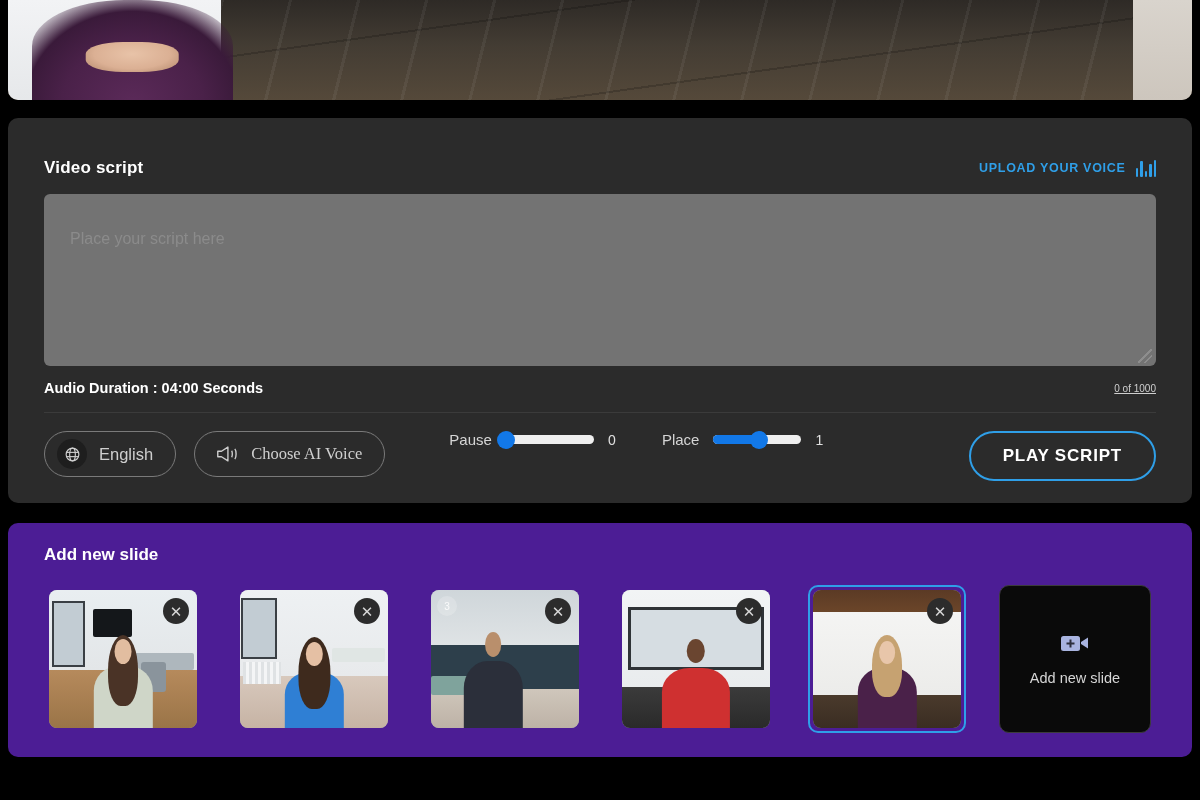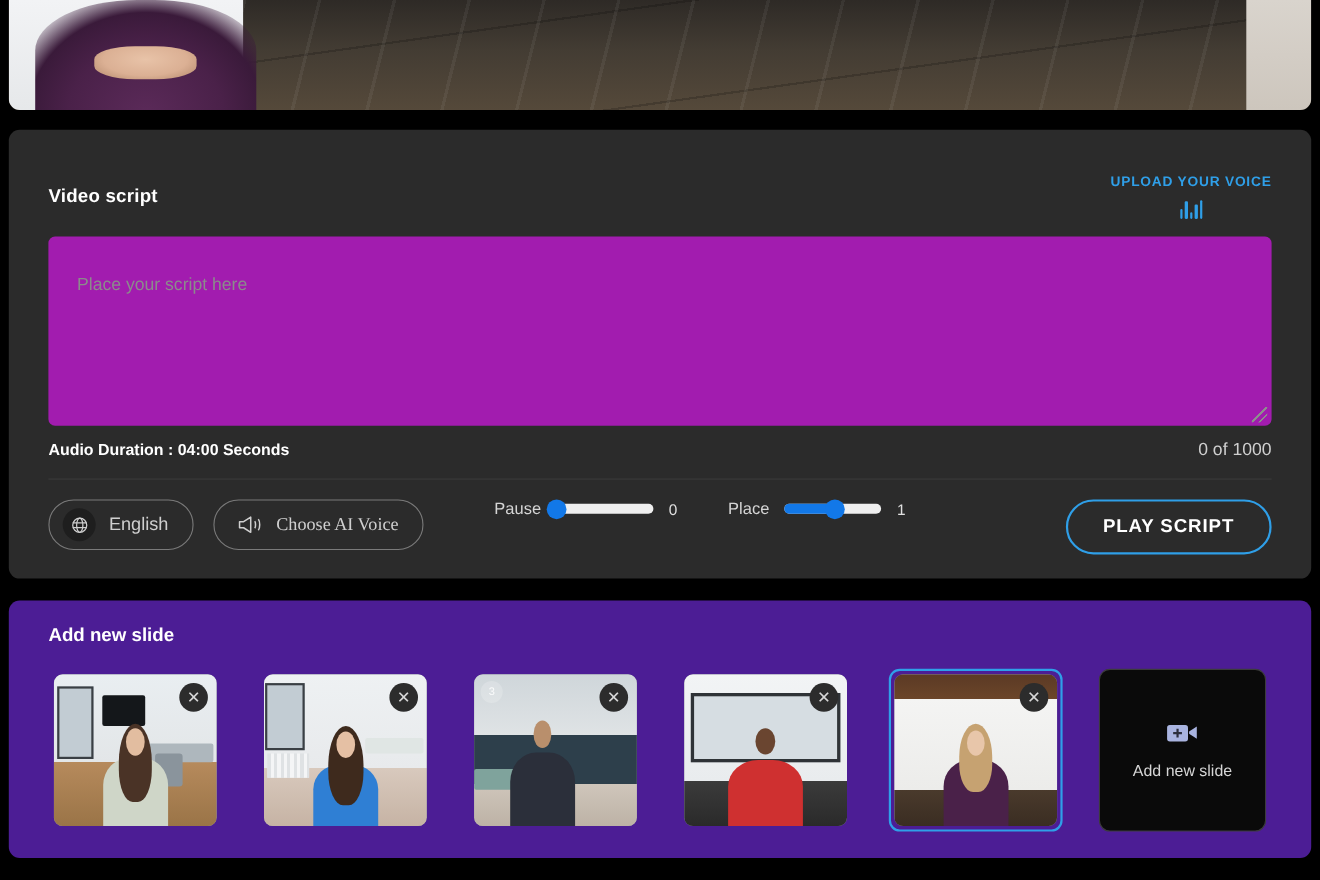--- a/index.html
+++ b/index.html
@@ -71,36 +71,36 @@
   .script-head {
     display: flex; align-items: center; justify-content: space-between;
     padding-bottom: 16px;
   }
   .script-title {
     color: #fff; font-size: 17px; font-weight: bold; letter-spacing: .2px;
   }
   .upload-voice {
     display: flex; align-items: center; gap: 10px;
     color: #2f9fe8; font-size: 12.5px; font-weight: bold;
-    letter-spacing: .7px; cursor: pointer; flex-direction: column;
+    letter-spacing: .7px; cursor: pointer;
   }
   .wave-icon { display: flex; align-items: flex-end; gap: 2px; height: 17px; }
   .wave-icon i {
     display: block; width: 2.5px; background: #2f9fe8; border-radius: 1px;
   }
   .wave-icon i:nth-child(1) { height: 9px; }
   .wave-icon i:nth-child(2) { height: 16px; }
   .wave-icon i:nth-child(3) { height: 6px; }
   .wave-icon i:nth-child(4) { height: 13px; }
   .wave-icon i:nth-child(5) { height: 17px; }
 
   .script-area {
     position: relative;
     height: 172px;
-    background: #a21caf;
+    background: #737373;
     border-radius: 6px;
   }
   .script-area textarea {
     width: 100%; height: 100%;
     background: transparent; border: 0; outline: none; resize: none;
     color: #e2e2e2;
     font-family: "Liberation Sans", sans-serif;
     font-size: 16px;
     padding: 36px 26px;
   }
@@ -112,21 +112,21 @@
       linear-gradient(135deg, rgba(0,0,0,0) 46%, #8d8d8d 46%, #8d8d8d 54%, rgba(0,0,0,0) 54%),
       linear-gradient(135deg, rgba(0,0,0,0) 70%, #8d8d8d 70%, #8d8d8d 78%, rgba(0,0,0,0) 78%);
   }
 
   .meta-row {
     display: flex; align-items: center; justify-content: space-between;
     padding: 14px 0 16px;
     border-bottom: 1px solid #3b3b3b;
   }
   .audio-duration { color: #fff; font-size: 14.5px; font-weight: bold; }
-  .char-count { color: #cfcfcf; font-size: 16px; }
+  .char-count { color: #cfcfcf; font-size: 10px; text-decoration: underline; }
 
   
   .controls {
     display: flex; align-items: flex-start;
     padding: 18px 36px 22px;
     gap: 18px;
   }
   .pill {
     display: flex; align-items: center; gap: 12px;
     height: 46px; padding: 0 22px 0 12px;

